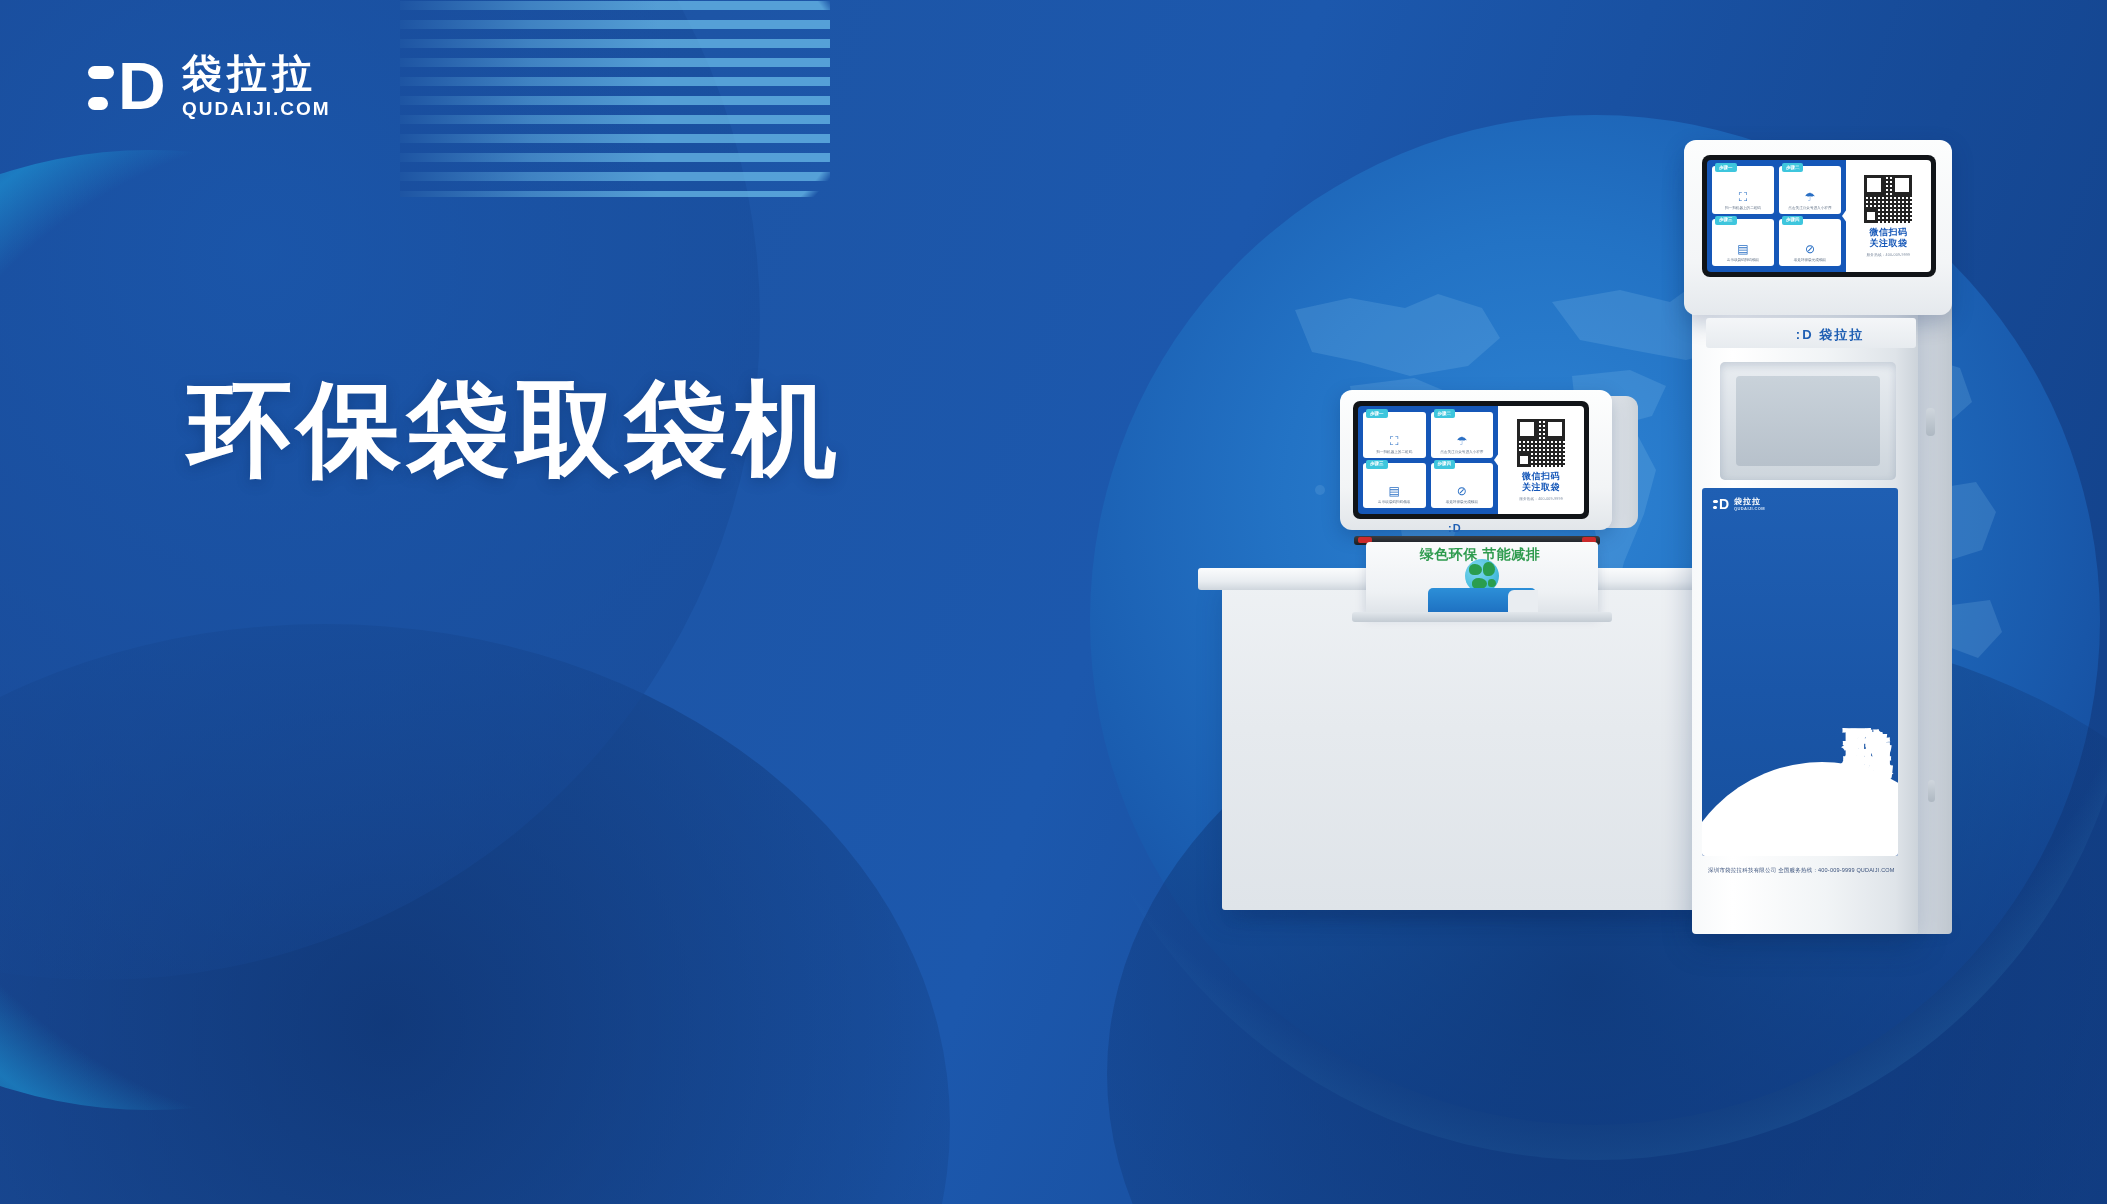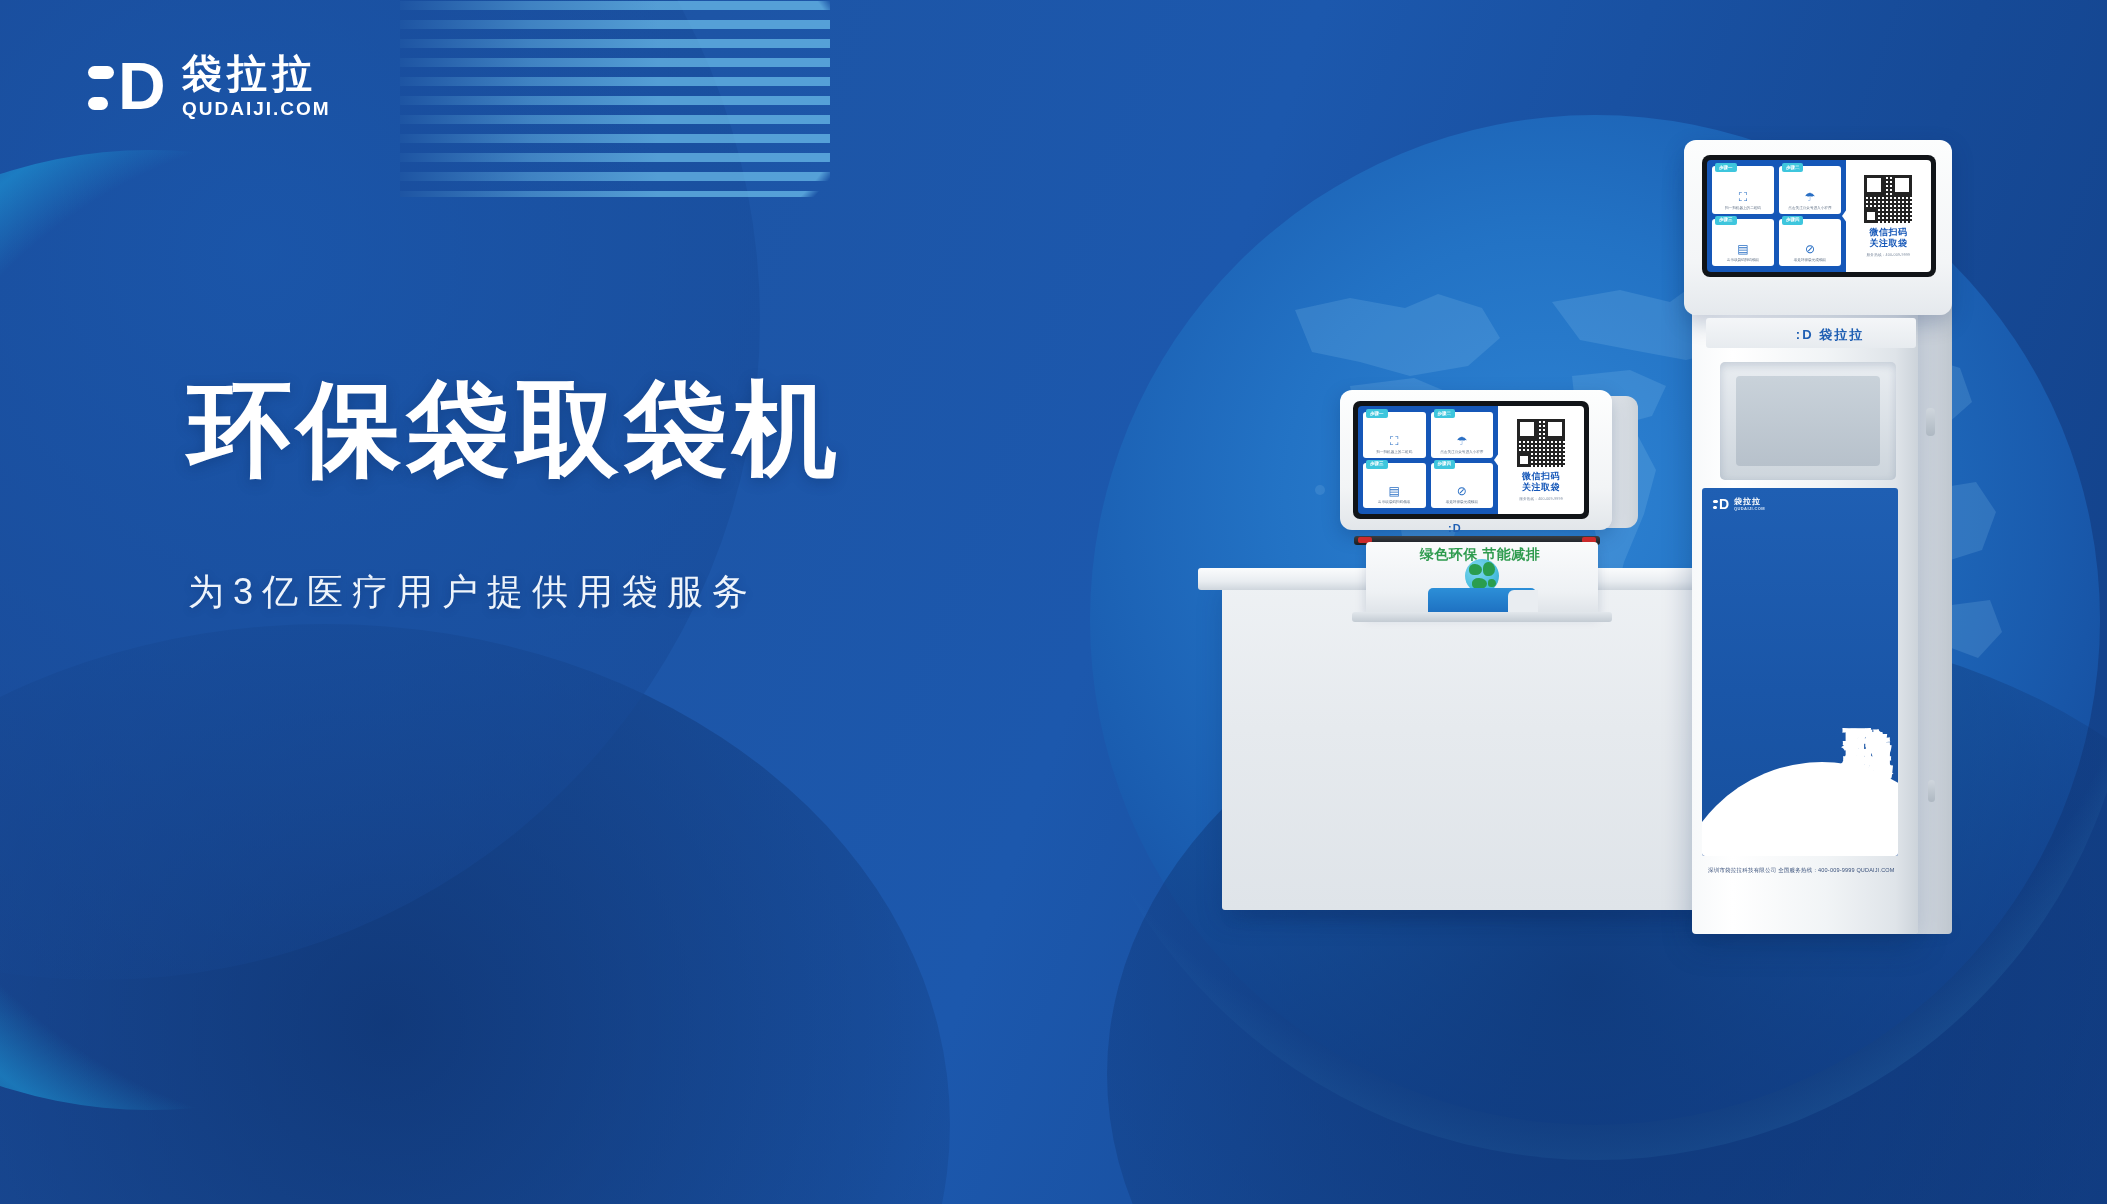--- a/index.html
+++ b/index.html
@@ -456,21 +456,20 @@
       <span class="d-glyph">D</span>
     </div>
     <div class="logo-text">
       <div class="logo-cn">袋拉拉</div>
       <div class="logo-en">QUDAIJI.COM</div>
     </div>
   </div>
 
   <div id="headline">
     <div class="h-line">环保袋取袋机</div>
-    <div class="subtitle">为3亿医疗用户提供用袋服务</div>
   </div>
 
   <div id="scene">
 
     <div class="counter-shadow"></div>
     <div class="counter"></div>
     <div class="counter-top"></div>
 
     <div class="desk-machine">
       <div class="dm-side"></div>

